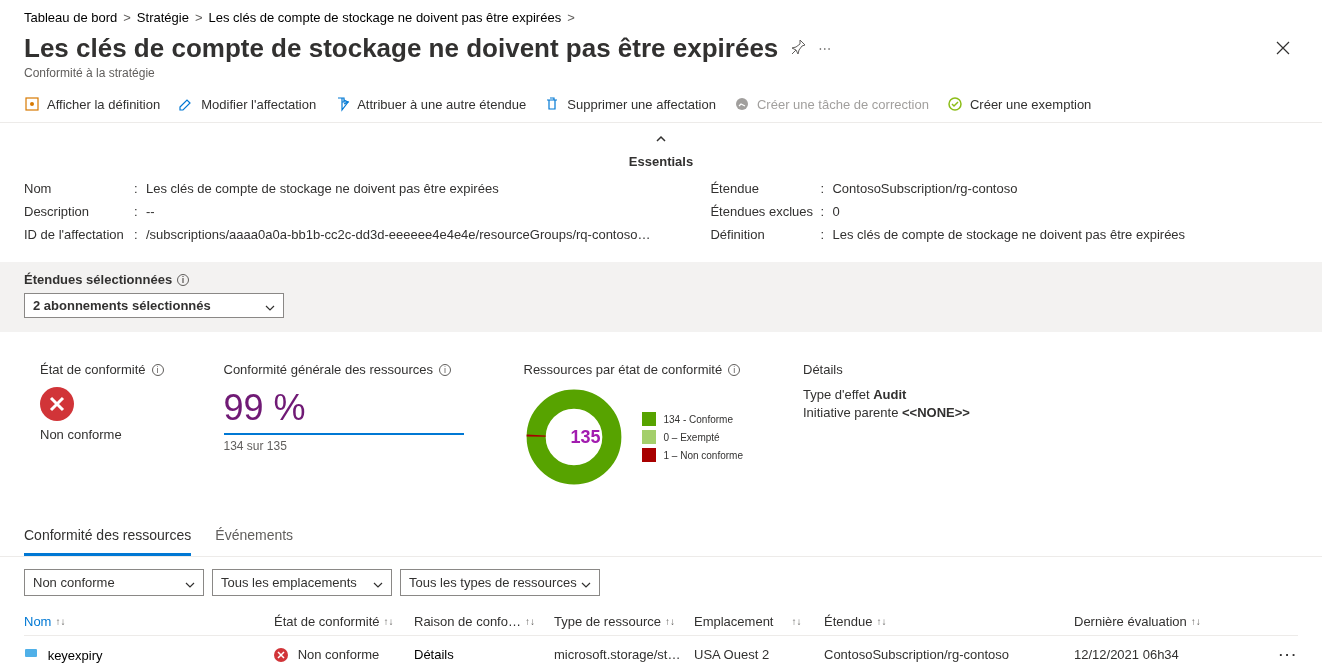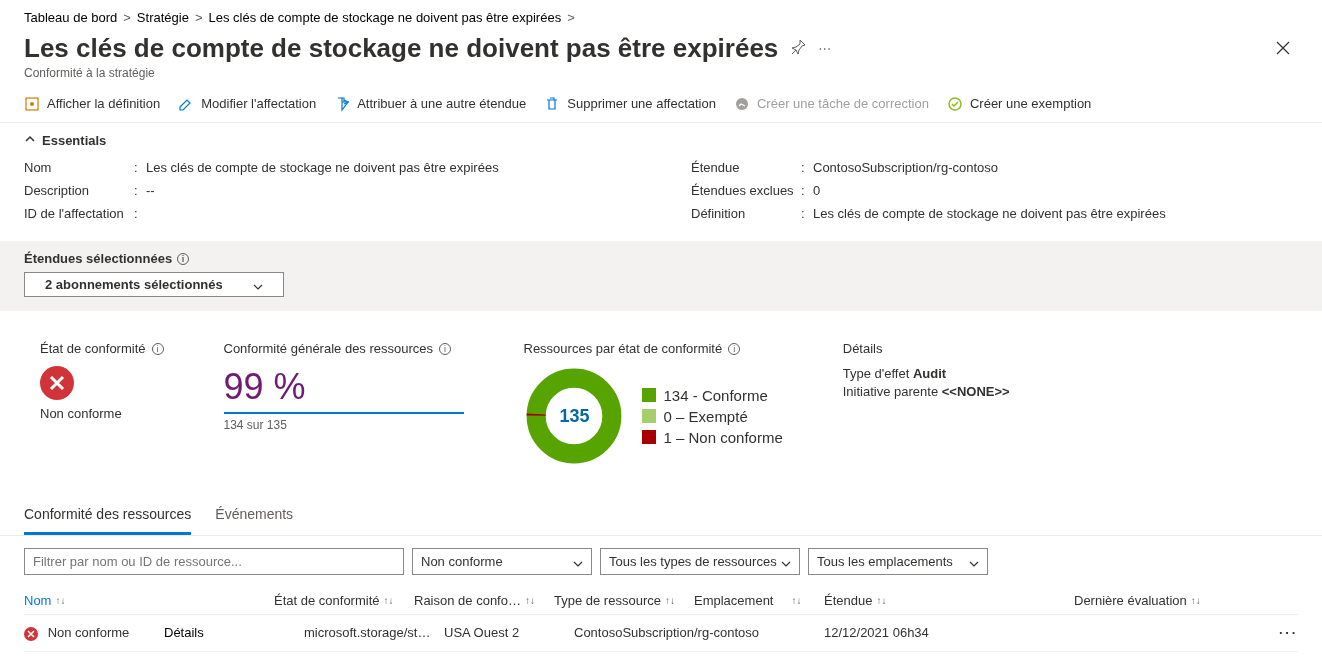--- a/index.html
+++ b/index.html
@@ -10,54 +10,54 @@
   .breadcrumb .sep { color: #605e5c; }
 
   .header { padding: 2px 24px 6px; display: flex; align-items: flex-start; justify-content: space-between; }
   .header-left { display: flex; flex-direction: column; }
   .title-row { display: flex; align-items: center; gap: 12px; }
   .title { font-size: 26px; font-weight: 600; color: #323130; }
   .subtitle { font-size: 12px; color: #605e5c; margin-top: 2px; }
   .close-x { font-size: 16px; color: #323130; cursor: pointer; padding: 8px; }
 
   .toolbar { display: flex; gap: 18px; padding: 10px 24px; border-bottom: 1px solid #edebe9; }
-  .tool-btn { display: inline-flex; align-items: flex-start; gap: 7px; cursor: pointer; font-size: 13px; color: #323130; }
+  .tool-btn { display: inline-flex; align-items: center; gap: 7px; cursor: pointer; font-size: 13px; color: #323130; }
   .tool-btn.disabled { color: #a19f9d; cursor: default; }
   .tool-icon { width: 16px; height: 16px; display: inline-flex; align-items: center; justify-content: center; }
 
-  .essentials-header { padding: 10px 24px 8px; display: flex; align-items: center; gap: 6px; font-weight: 600; cursor: pointer; }
+  .essentials-header { padding: 10px 24px 8px; display: flex; align-items: center; gap: 6px; font-weight: 600; cursor: pointer; flex-direction: column; }
   .essentials-body { padding: 0 24px 16px; display: flex; gap: 60px; }
   .kv-col { flex: 1; }
   .kv-row { display: flex; padding: 4px 0; font-size: 13px; }
   .kv-label { width: 110px; color: #323130; }
   .kv-sep { width: 12px; }
   .kv-val { flex: 1; color: #323130; overflow: hidden; text-overflow: ellipsis; white-space: nowrap; }
 
   .scope-bar { background: #f3f2f1; padding: 10px 24px 14px; font-weight: bold; }
   .scope-label { display: inline-flex; align-items: center; gap: 5px; font-size: 13px; color: #323130; margin-bottom: 6px; }
-  .scope-select { background: #fff; border: 1px solid #8a8886; padding: 4px 20px; width: 260px; display: flex; justify-content: space-between; align-items: center; cursor: pointer; font-size: 13px; }
+  .scope-select { background: #fff; border: 1px solid #8a8886; padding: 4px 8px; width: 260px; display: flex; justify-content: space-between; align-items: center; cursor: pointer; font-size: 13px; }
 
   .chev-down { width: 10px; height: 10px; display: inline-block; }
   .info-icon { width: 12px; height: 12px; border: 1px solid #605e5c; border-radius: 50%; display: inline-flex; align-items: center; justify-content: center; font-size: 9px; color: #605e5c; }
 
   .stats-row { display: flex; gap: 60px; padding: 30px 40px; }
   .stat-block { }
   .stat-title { font-size: 13px; color: #323130; display: flex; align-items: center; gap: 6px; margin-bottom: 10px; }
   .badge-x { width: 34px; height: 34px; border-radius: 50%; background: #d13438; display: flex; align-items: center; justify-content: center; margin: 4px 0; }
   .badge-x svg { width: 20px; height: 20px; }
   .stat-sub { font-size: 13px; color: #323130; margin-top: 6px; }
 
   .pct-big { font-size: 36px; font-weight: 300; color: #701a75; }
   .pct-bar { height: 2px; background: #0078d4; width: 240px; margin-top: 4px; }
   .pct-sub { font-size: 12px; color: #605e5c; margin-top: 4px; }
 
   .donut-wrap { display: flex; align-items: center; gap: 18px; }
   .donut { position: relative; width: 100px; height: 100px; }
-  .donut-center { position: absolute; top: 0; left: 1px; width: 100%; height: 100%; display: flex; align-items: center; justify-content: center; font-size: 18px; font-weight: 600; color: #0369a1; }
-  .legend { font-size: 15px; }
+  .donut-center { position: absolute; top: 0; left: 12px; width: 100%; height: 100%; display: flex; align-items: center; justify-content: center; font-size: 18px; font-weight: 600; color: #a21caf; }
+  .legend { font-size: 10px; }
   .leg-row { display: flex; align-items: center; gap: 8px; margin: 4px 0; }
   .sw { width: 14px; height: 14px; }
 
   .details-block { font-size: 13px; }
   .details-block .row { margin: 3px 0; }
   .details-block .bold { font-weight: 600; }
 
   .tabs { padding: 0 24px; border-bottom: 1px solid #edebe9; display: flex; gap: 24px; }
   .tab { padding: 10px 0; cursor: pointer; font-size: 14px; color: #605e5c; border-bottom: 3px solid transparent; }
   .tab.active { color: #323130; border-bottom-color: #0078d4; font-weight: 400; }
@@ -187,20 +187,21 @@
       <span class="kv-val">Les clés de compte de stockage ne doivent pas être expirées</span>
     </div>
     <div class="kv-row">
       <span class="kv-label">Description</span>
       <span class="kv-sep">:</span>
       <span class="kv-val">--</span>
     </div>
     <div class="kv-row">
       <span class="kv-label">ID de l'affectation</span>
       <span class="kv-sep">:</span>
+      <span class="kv-val">/subscriptions/aaaa0a0a-bb1b-cc2c-dd3d-eeeeee4e4e4e/resourceGroups/rq-contoso…</span>
     </div>
   </div>
   <div class="kv-col">
     <div class="kv-row">
       <span class="kv-label">Étendue</span>
       <span class="kv-sep">:</span>
       <span class="kv-val">ContosoSubscription/rg-contoso</span>
     </div>
     <div class="kv-row">
       <span class="kv-label">Étendues exclues</span>
@@ -298,39 +299,38 @@
   </div>
 
 </div>
 
 <div class="tabs">
   <div class="tab active">Conformité des ressources</div>
   <div class="tab">Événements</div>
 </div>
 
 <div class="filters">
-  <input class="filter-input" placeholder="Filtrer par nom ou ID de ressource..." style="">
   <div class="filter-select" style="width:180px">
     <span>Non conforme</span>
     <span class="chev-down"><svg viewBox="0 0 10 10">
           <path d="M1 3l4 4 4-4" fill="none" stroke="#323130" stroke-width="1.2"></path>
         </svg></span>
   </div>
+  <div class="filter-select" style="width:180px">
+    <span>Tous les emplacements</span>
+    <span class="chev-down"><svg viewBox="0 0 10 10">
+          <path d="M1 3l4 4 4-4" fill="none" stroke="#323130" stroke-width="1.2"></path>
+        </svg></span>
+  </div>
   <div class="filter-select" style="width:200px">
     <span>Tous les types de ressources</span>
     <span class="chev-down"><svg viewBox="0 0 10 10">
           <path d="M1 3l4 4 4-4" fill="none" stroke="#323130" stroke-width="1.2"></path>
         </svg></span>
   </div>
-  <div class="filter-select" style="width:180px">
-    <span>Tous les emplacements</span>
-    <span class="chev-down"><svg viewBox="0 0 10 10">
-          <path d="M1 3l4 4 4-4" fill="none" stroke="#323130" stroke-width="1.2"></path>
-        </svg></span>
-  </div>
 </div>
 
 <div class="table">
   <div class="thead">
     <div class="th link c-nom">
         <span>Nom</span>
         <span class="sort-ic">↑↓</span>
       </div>
     <div class="th c-etat">
         <span>État de conformité</span>
@@ -352,20 +352,26 @@
         <span>Étendue</span>
         <span class="sort-ic">↑↓</span>
       </div>
     <div class="th c-eval">
         <span>Dernière évaluation</span>
         <span class="sort-ic">↑↓</span>
       </div>
     <div class="th c-more"></div>
   </div>
   <div class="trow">
+    <div class="td c-nom">
+      <span style="margin-right:6px;"><svg width="14" height="14" viewBox="0 0 14 14">
+            <rect x="1" y="3" width="12" height="8" fill="#50b0e8" rx="1"></rect>
+          </svg></span>
+      <a>keyexpiry</a>
+    </div>
     <div class="td c-etat">
       <span class="nc-badge">
           <svg viewBox="0 0 8 8">
             <path d="M1 1l6 6M7 1L1 7" stroke="#fff" stroke-width="1.5"></path>
           </svg>
         </span>
       <span>Non conforme</span>
     </div>
     <div class="td c-raison"><a>Détails</a></div>
     <div class="td c-type">microsoft.storage/st…</div>

